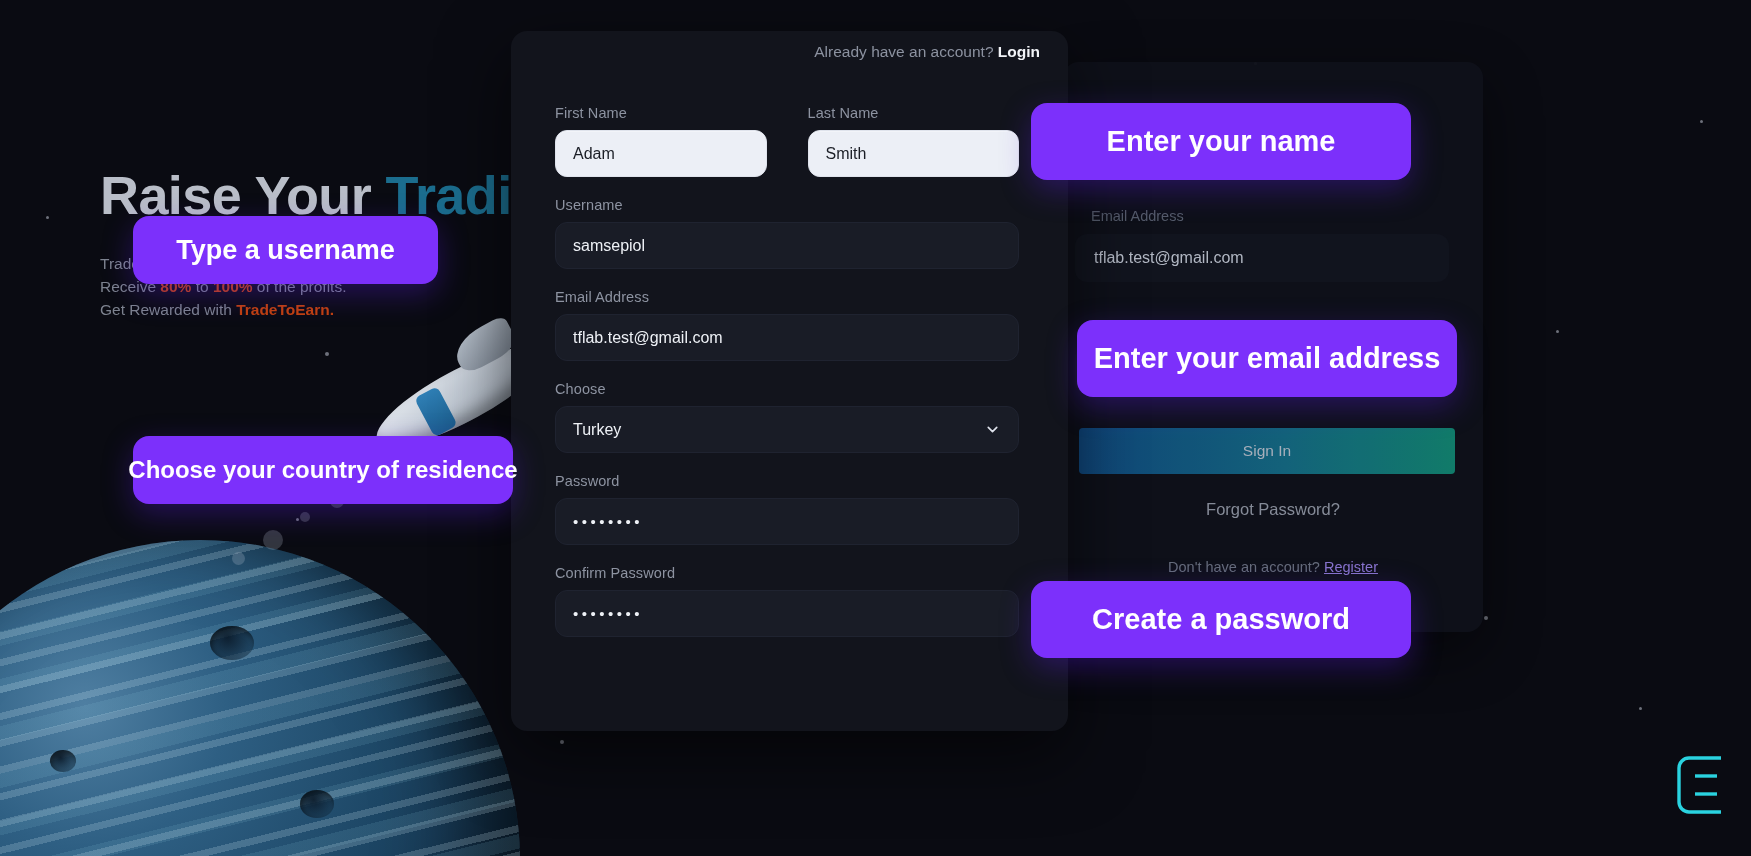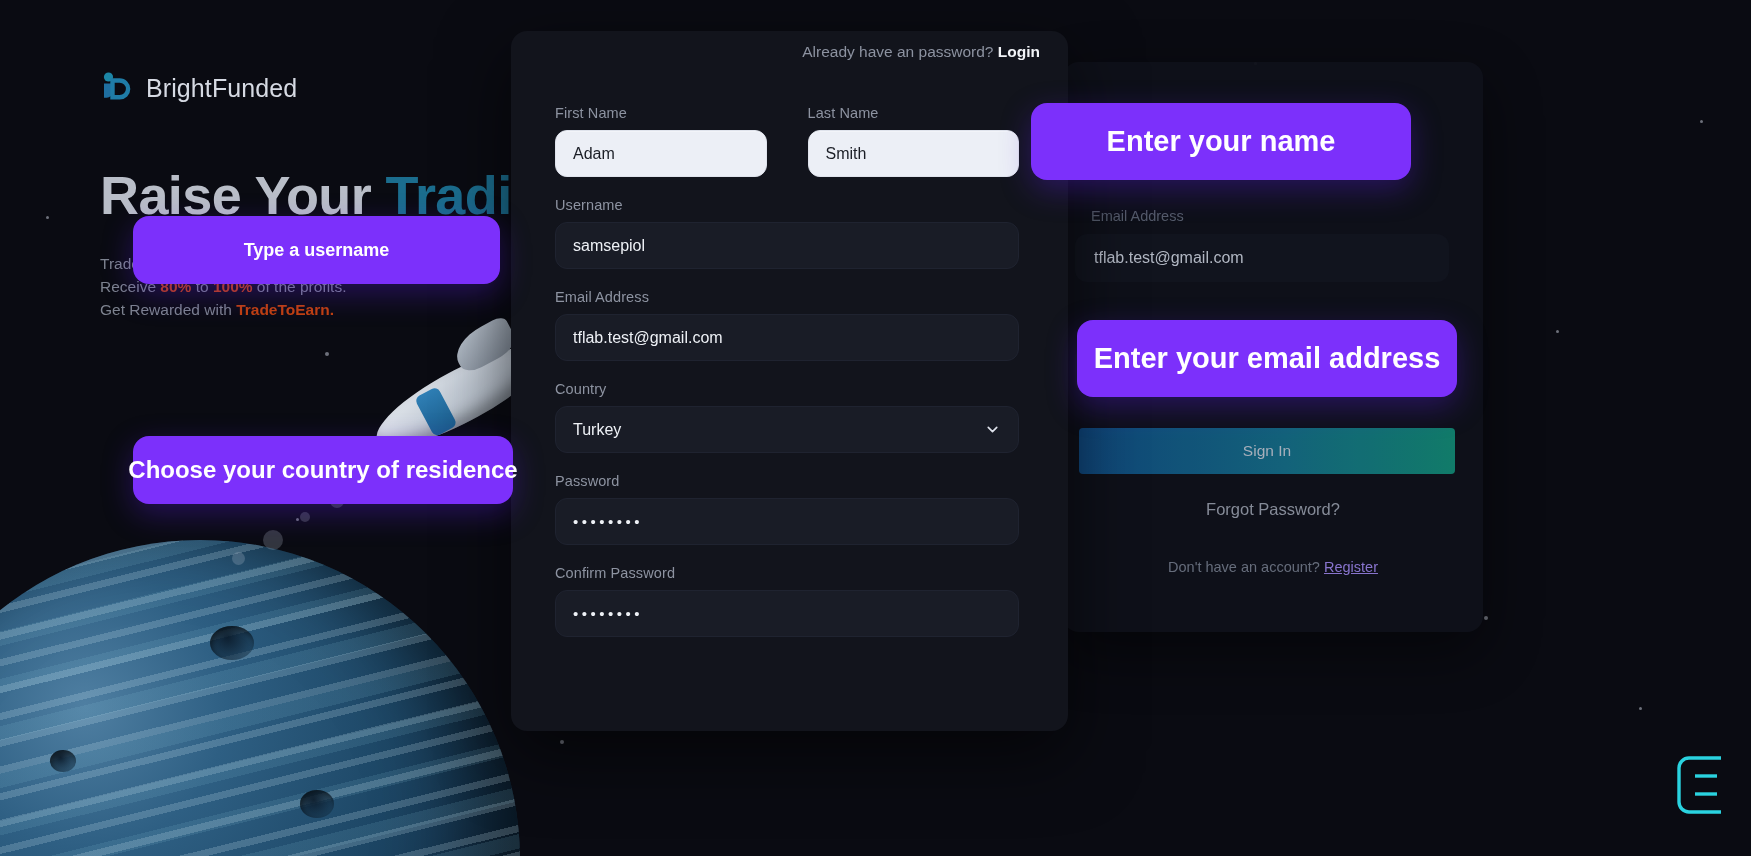--- a/index.html
+++ b/index.html
@@ -183,21 +183,21 @@
   .tip {
     position:absolute;
     background:#7c30fb;
     border-radius: 16px;
     display:flex; align-items:center; justify-content:center;
     color:#ffffff; font-weight:700;
     box-shadow: 0 10px 30px rgba(90,30,220,.35);
     white-space:nowrap;
   }
   #tip-name     { left:1031px; top:103px;  width:380px; height:77px;  font-size:29px; }
-  #tip-username { left:133px;  top:216px;  width:367px; height:68px;  font-size:18px; }
+  #tip-username { left:133px;  top:216px;  width:305px; height:68px;  font-size:27px; }
   #tip-email    { left:1077px; top:320px;  width:380px; height:77px;  font-size:29px; }
   #tip-country  { left:133px;  top:436px;  width:380px; height:68px;  font-size:24px; }
   #tip-password { left:1031px; top:581px;  width:380px; height:77px;  font-size:29px; }
 
   
   .watermark { position:absolute; right:24px; bottom:40px; width:52px; height:62px; }
 </style>
 </head>
 <body>
 
@@ -223,28 +223,20 @@
   <div class="rocket">
     <div class="body"></div>
     <div class="band"></div>
     <div class="fin"></div>
   </div>
   <div class="smoke" style="left:330px; top:494px; width:14px; height:14px;"></div>
   <div class="smoke" style="left:300px; top:512px; width:10px; height:10px;"></div>
   <div class="smoke" style="left:263px; top:530px; width:20px; height:20px;"></div>
   <div class="smoke" style="left:232px; top:552px; width:13px; height:13px;"></div>
 
-  <div class="brand">
-    <svg class="brand-logo" viewBox="0 0 34 34">
-      <circle cx="8.5" cy="6" r="4.6" fill="#1c86a6"></circle>
-      <path d="M4 12.5h8.5v8.5a5.8 5.8 0 0 1-5.8 5.8H4z" fill="#1f6fa0"></path>
-      <path d="M12.5 9.5h7.2a8.4 8.4 0 0 1 8.4 8.4v0a8.4 8.4 0 0 1-8.4 8.4h-7.2z" fill="none" stroke="#1f7ca6" stroke-width="4.4"></path>
-    </svg>
-    <span class="brand-name">BrightFunded</span>
-  </div>
 
   <div class="headline">
     <span>Raise Your </span><span class="accent">Trading</span>
   </div>
 
   <div class="subcopy">
     <div>Trade with our capital to prove your skills.</div>
     <div><span>Receive </span><b>80%</b><span> to </span><b>100%</b><span> of the profits.</span></div>
     <div><span>Get Rewarded with </span><b>TradeToEarn.</b></div>
   </div>
@@ -261,21 +253,21 @@
     <div class="no-account">
       <span>Don't have an account?</span>
       <span class="reg">Register</span>
     </div>
   </div>
 
   <div class="divider-stripe"></div>
 
   <div class="register-card">
     <div class="have-account">
-      <span>Already have an password?</span>
+      <span>Already have an account?</span>
       <span class="link">Login</span>
     </div>
 
     <div class="form">
 
       <div class="row">
         <div class="field half">
           <span class="label">First Name</span>
           <div class="input autofill" placeholder="First Name">Adam</div>
         </div>
@@ -289,21 +281,21 @@
         <span class="label">Username</span>
         <div class="input dark" placeholder="Username">samsepiol</div>
       </div>
 
       <div class="field full">
         <span class="label">Email Address</span>
         <div class="input dark" placeholder="Email Address">tflab.test@gmail.com</div>
       </div>
 
       <div class="field full">
-        <span class="label">Country</span>
+        <span class="label">Choose</span>
         <div class="input dark select">
           <span>Turkey</span>
           <svg class="chevron" viewBox="0 0 20 20" fill="none">
             <path d="M5 7.5L10 12.5L15 7.5" stroke="#dfe3ec" stroke-width="1.9" stroke-linecap="round" stroke-linejoin="round"></path>
           </svg>
         </div>
       </div>
 
       <div class="field full">
         <span class="label">Password</span>
@@ -315,20 +307,21 @@
         <div class="input dark dots" placeholder="Confirm Password">••••••••</div>
       </div>
 
     </div>
   </div>
 
   <div class="tip" id="tip-name">Enter your name</div>
   <div class="tip" id="tip-username">Type a username</div>
   <div class="tip" id="tip-email">Enter your email address</div>
   <div class="tip" id="tip-country">Choose your country of residence</div>
+  <div class="tip" id="tip-password">Create a password</div>
 
   <svg class="watermark" viewBox="0 0 52 62" fill="none">
     <path d="M46 4H14a10 10 0 0 0-10 10v34a10 10 0 0 0 10 10h32" stroke="#2ad3e0" stroke-width="3.4" fill="none"></path>
     <path d="M20 22h22" stroke="#2ad3e0" stroke-width="3.4"></path>
     <path d="M20 40h22" stroke="#2ad3e0" stroke-width="3.4"></path>
   </svg>
 
 </div>
 
 </body></html>

